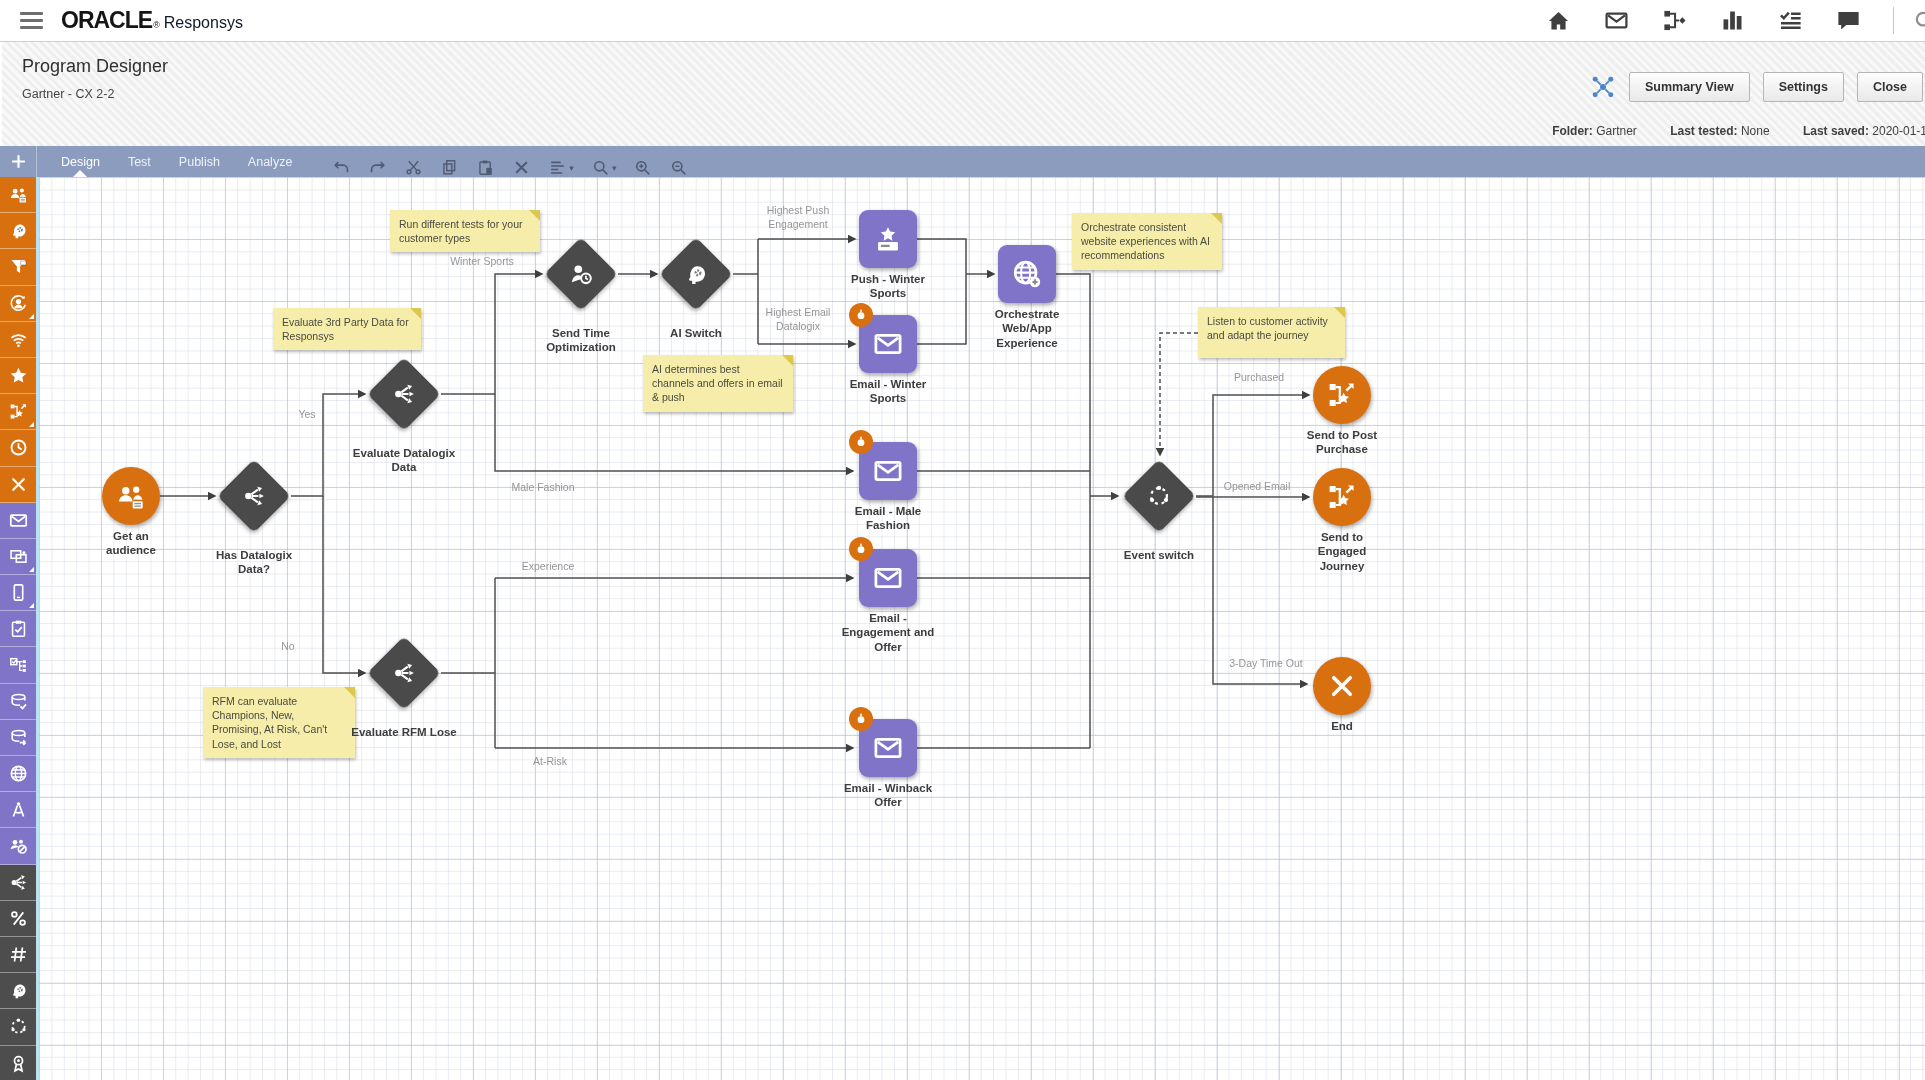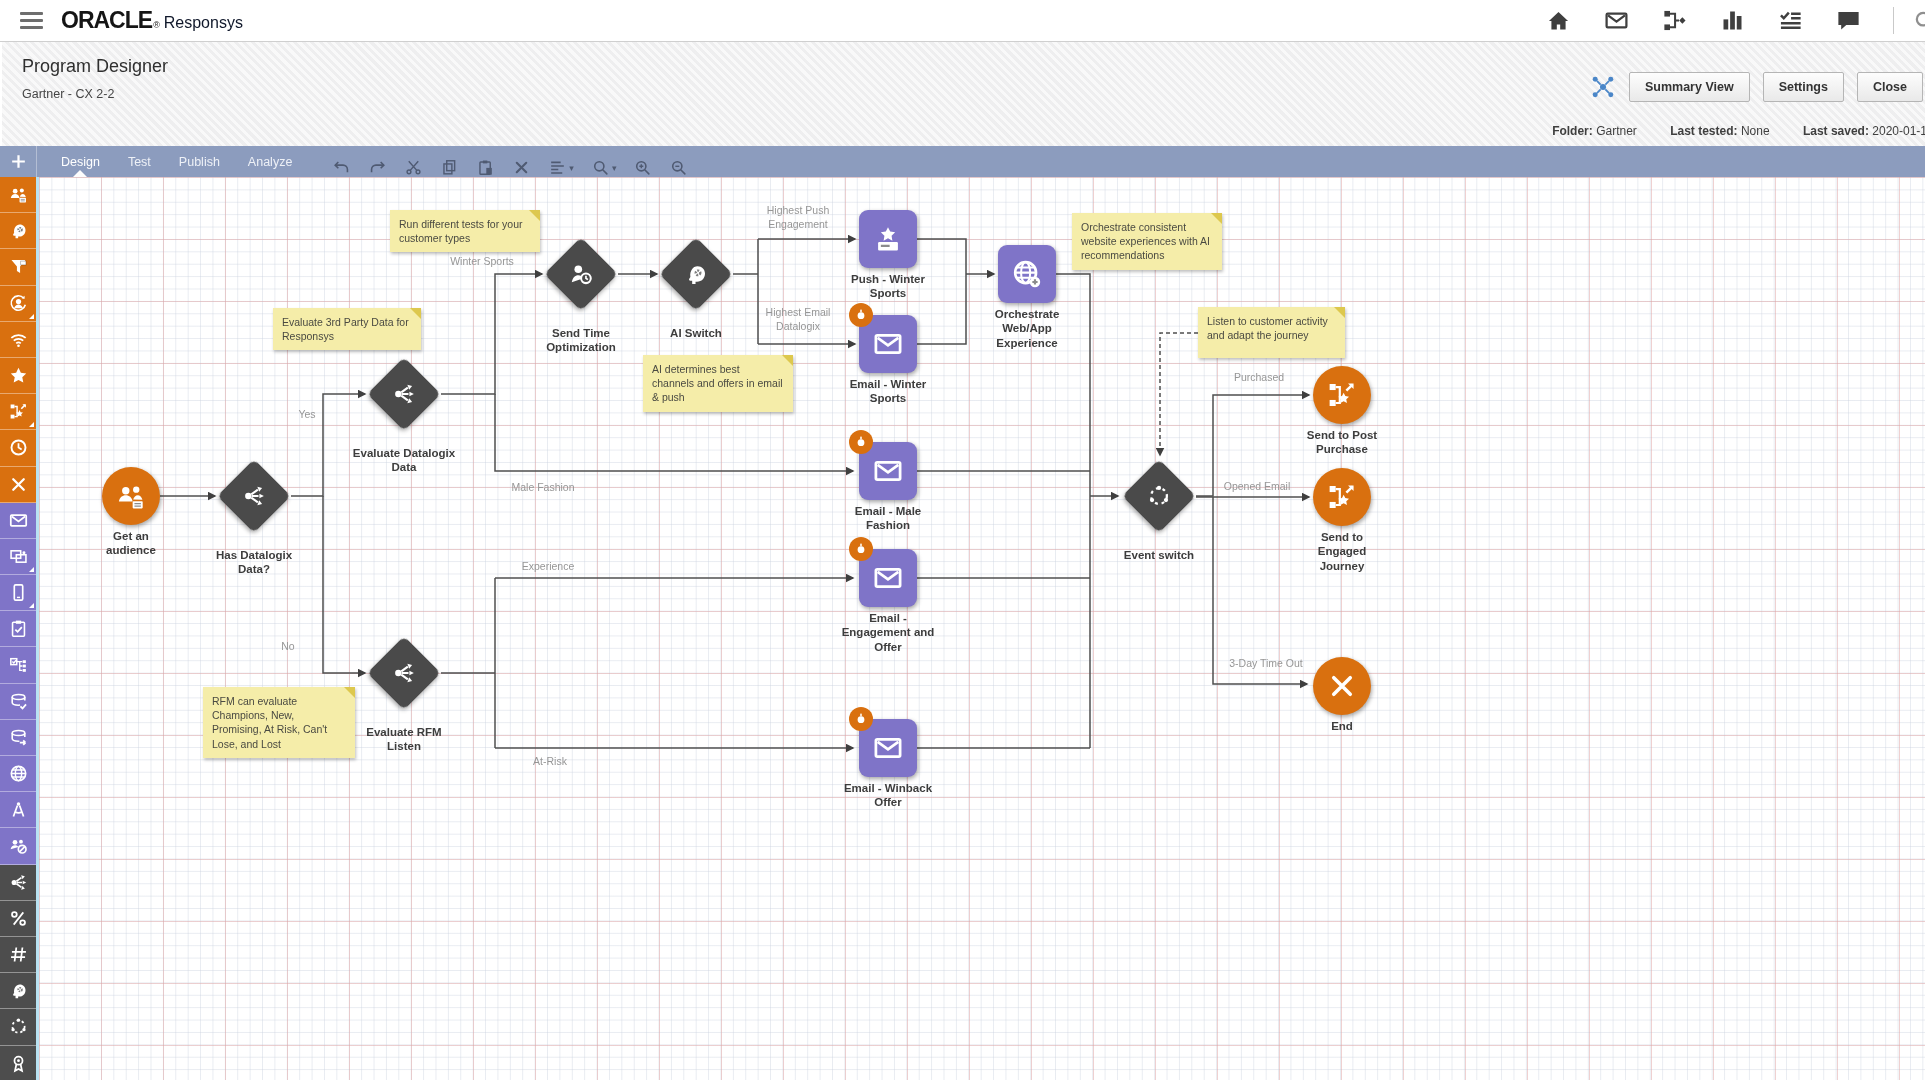--- a/index.html
+++ b/index.html
@@ -679,21 +679,21 @@
         </div>
         <div class="nlabel" style="width:110px">Evaluate Datalogix Data</div>
       </div>
       <div class="node diamond" style="left: 365px; top: 496px;">
         <div class="shape"></div>
         <div class="nicon">
           <svg class="ic" viewBox="0 0 24 24">
             <use href="#switch"></use>
           </svg>
         </div>
-        <div class="nlabel" style="width:110px">Evaluate RFM Listen</div>
+        <div class="nlabel" style="width:110px">Evaluate RFM Lose</div>
       </div>
       <div class="node diamond" style="left: 542px; top: 97px;">
         <div class="shape"></div>
         <div class="nicon">
           <svg class="ic" viewBox="0 0 24 24">
             <use href="#person-clock"></use>
           </svg>
         </div>
         <div class="nlabel" style="width:110px">Send Time Optimization</div>
       </div>

